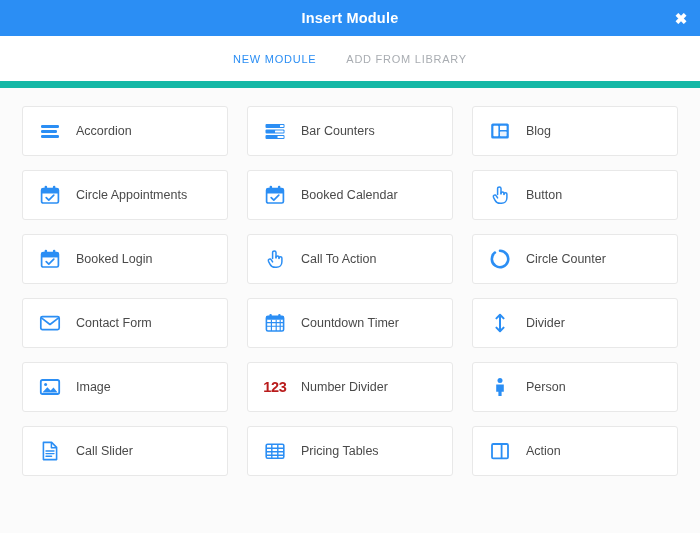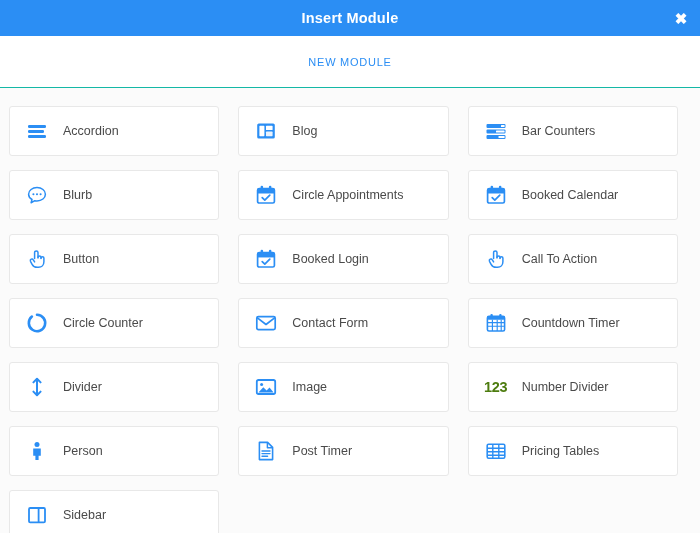--- a/index.html
+++ b/index.html
@@ -29,40 +29,40 @@
     width: 20px; height: 20px;
     display: flex; align-items: center; justify-content: center;
     color: #ffffff; font-size: 15px; font-weight: 700;
     line-height: 1; cursor: pointer;
   }
 
   
   .tabbar {
     flex: 0 0 52px; height: 52px;
     background: #ffffff;
-    border-bottom: 1px solid #14b8a6;
+    border-bottom: 7px solid #14b8a6;
     display: flex; align-items: center; justify-content: center;
     gap: 26px;
   }
   .tab {
     font-size: 11px;
     letter-spacing: .75px;
     text-transform: uppercase;
     color: #a9adb2;
     cursor: pointer;
     padding: 4px 2px;
     white-space: nowrap;
   }
   .tab.active { color: #2b8ef4; }
 
   
   .body {
     flex: 1 1 auto;
     background: #fbfbfb;
-    padding: 18px 22px 0 9px;
+    padding: 18px 22px 0 22px;
     overflow: hidden;
   }
   .grid {
     display: grid;
     grid-template-columns: repeat(3, 1fr);
     column-gap: 19px;
     row-gap: 14px;
   }
   .card {
     background: #ffffff;
@@ -83,84 +83,74 @@
   .card-icon svg { display: block; }
   .card-label {
     font-size: 12.5px;
     color: #4a4a4a;
     white-space: nowrap;
     overflow: hidden;
   }
   .num-icon {
     font-size: 14.5px;
     font-weight: 700;
-    color: #4d7c0f;
+    color: #b91c1c;
     letter-spacing: -.3px;
   }
 </style>
 </head>
 <body>
 
 <div id="app">
 
   <div class="titlebar">
     <div class="titlebar-title">Insert Module</div>
     <div class="titlebar-close">✖</div>
   </div>
 
   <div class="tabbar" id="tabbar">
       <div class="tab active">New Module</div>
+      <div class="tab">Add From Library</div>
     </div>
 
   <div class="body">
     <div class="grid" id="grid">
         <div class="card">
           <div class="card-icon">
             <svg width="24" height="24" viewBox="0 0 24 24" fill="none" xmlns="http://www.w3.org/2000/svg">
               <rect x="3" y="6" width="18" height="3" rx="1.2" fill="#2b8ef4"></rect>
               <rect x="3" y="11" width="16" height="3" rx="1.2" fill="#2b8ef4"></rect>
               <rect x="3" y="16" width="18" height="3" rx="1.2" fill="#2b8ef4"></rect>
             </svg>
           </div>
           <div class="card-label">Accordion</div>
-        </div>
-        <div class="card">
-          <div class="card-icon">
-            <svg width="24" height="24" viewBox="0 0 24 24" fill="none" xmlns="http://www.w3.org/2000/svg">
-              <rect x="3.2" y="4.5" width="17.6" height="15" rx="1.6" fill="#2b8ef4"></rect>
-              <rect x="5.4" y="6.8" width="5" height="10.4" rx=".6" fill="#fff"></rect>
-              <rect x="12" y="6.8" width="6.6" height="4.3" rx=".6" fill="#fff"></rect>
-              <rect x="12" y="12.6" width="6.6" height="4.6" rx=".6" fill="#e9f2fd"></rect>
-            </svg>
-          </div>
-          <div class="card-label">Blog</div>
         </div>
         <div class="card">
           <div class="card-icon">
             <svg width="24" height="24" viewBox="0 0 24 24" fill="none" xmlns="http://www.w3.org/2000/svg">
               <rect x="2.5" y="5" width="19" height="4" rx="1" fill="#2b8ef4"></rect>
               <rect x="17" y="5.9" width="3.6" height="2.2" rx=".6" fill="#fff"></rect>
               <rect x="2.5" y="10.5" width="19" height="4" rx="1" fill="#2b8ef4"></rect>
               <rect x="12" y="11.4" width="8.6" height="2.2" rx=".6" fill="#fff"></rect>
               <rect x="2.5" y="16" width="19" height="4" rx="1" fill="#2b8ef4"></rect>
               <rect x="14.5" y="16.9" width="6.1" height="2.2" rx=".6" fill="#fff"></rect>
             </svg>
           </div>
           <div class="card-label">Bar Counters</div>
         </div>
         <div class="card">
           <div class="card-icon">
             <svg width="24" height="24" viewBox="0 0 24 24" fill="none" xmlns="http://www.w3.org/2000/svg">
-              <path d="M12 4.6c-4.7 0-8.4 2.9-8.4 6.6 0 2.2 1.3 4.1 3.4 5.3l-.9 3.3 3.7-2.1c.7.1 1.4.2 2.2.2 4.7 0 8.4-2.9 8.4-6.7S16.7 4.6 12 4.6z" stroke="#2b8ef4" stroke-width="1.5" stroke-linejoin="round"></path>
-              <circle cx="8.4" cy="11.2" r="1.05" fill="#2b8ef4"></circle>
-              <circle cx="12" cy="11.2" r="1.05" fill="#2b8ef4"></circle>
-              <circle cx="15.6" cy="11.2" r="1.05" fill="#2b8ef4"></circle>
-            </svg>
-          </div>
-          <div class="card-label">Blurb</div>
+              <rect x="3.2" y="4.5" width="17.6" height="15" rx="1.6" fill="#2b8ef4"></rect>
+              <rect x="5.4" y="6.8" width="5" height="10.4" rx=".6" fill="#fff"></rect>
+              <rect x="12" y="6.8" width="6.6" height="4.3" rx=".6" fill="#fff"></rect>
+              <rect x="12" y="12.6" width="6.6" height="4.6" rx=".6" fill="#e9f2fd"></rect>
+            </svg>
+          </div>
+          <div class="card-label">Blog</div>
         </div>
         <div class="card">
           <div class="card-icon">
             <svg width="24" height="24" viewBox="0 0 24 24" fill="none" xmlns="http://www.w3.org/2000/svg">
               <rect x="3.6" y="5.6" width="16.8" height="14.4" rx="1.6" stroke="#2b8ef4" stroke-width="1.7"></rect>
               <path d="M3.6 9.6h16.8" stroke="#2b8ef4" stroke-width="1.7"></path>
               <rect x="3.6" y="5.6" width="16.8" height="4" rx="1.4" fill="#2b8ef4"></rect>
               <rect x="6.6" y="2.8" width="2.5" height="4" rx="1.2" fill="#2b8ef4"></rect>
               <rect x="14.9" y="2.8" width="2.5" height="4" rx="1.2" fill="#2b8ef4"></rect>
               <path d="M8.2 14.6l2.6 2.6 5-5" stroke="#2b8ef4" stroke-width="1.7" stroke-linecap="round" stroke-linejoin="round"></path>
@@ -279,36 +269,36 @@
           <div class="card-label">Person</div>
         </div>
         <div class="card">
           <div class="card-icon">
             <svg width="24" height="24" viewBox="0 0 24 24" fill="none" xmlns="http://www.w3.org/2000/svg">
               <path d="M5.4 3.4h8.2l5 5v12.2H5.4z" stroke="#2b8ef4" stroke-width="1.6" stroke-linejoin="round"></path>
               <path d="M13.4 3.6v5.2h5" stroke="#2b8ef4" stroke-width="1.5" stroke-linejoin="round"></path>
               <path d="M8 12h8M8 14.6h8M8 17.2h5.6" stroke="#2b8ef4" stroke-width="1.4" stroke-linecap="round"></path>
             </svg>
           </div>
-          <div class="card-label">Post Timer</div>
+          <div class="card-label">Call Slider</div>
         </div>
         <div class="card">
           <div class="card-icon">
             <svg width="24" height="24" viewBox="0 0 24 24" fill="none" xmlns="http://www.w3.org/2000/svg">
               <rect x="3.2" y="5.2" width="17.6" height="14" rx="1.4" stroke="#2b8ef4" stroke-width="1.6"></rect>
               <path d="M3.2 9.2h17.6M3.2 12.8h17.6M3.2 16.2h17.6M8.8 5.2v14M14.8 5.2v14" stroke="#2b8ef4" stroke-width="1.4"></path>
             </svg>
           </div>
           <div class="card-label">Pricing Tables</div>
         </div>
         <div class="card">
           <div class="card-icon">
             <svg width="24" height="24" viewBox="0 0 24 24" fill="none" xmlns="http://www.w3.org/2000/svg">
               <rect x="4" y="5" width="16" height="14.4" rx="1.2" stroke="#2b8ef4" stroke-width="1.8"></rect>
               <path d="M13.6 5.4v14" stroke="#2b8ef4" stroke-width="1.8"></path>
             </svg>
           </div>
-          <div class="card-label">Sidebar</div>
+          <div class="card-label">Action</div>
         </div>
       </div>
   </div>
 
 </div>
 
 </body></html>

